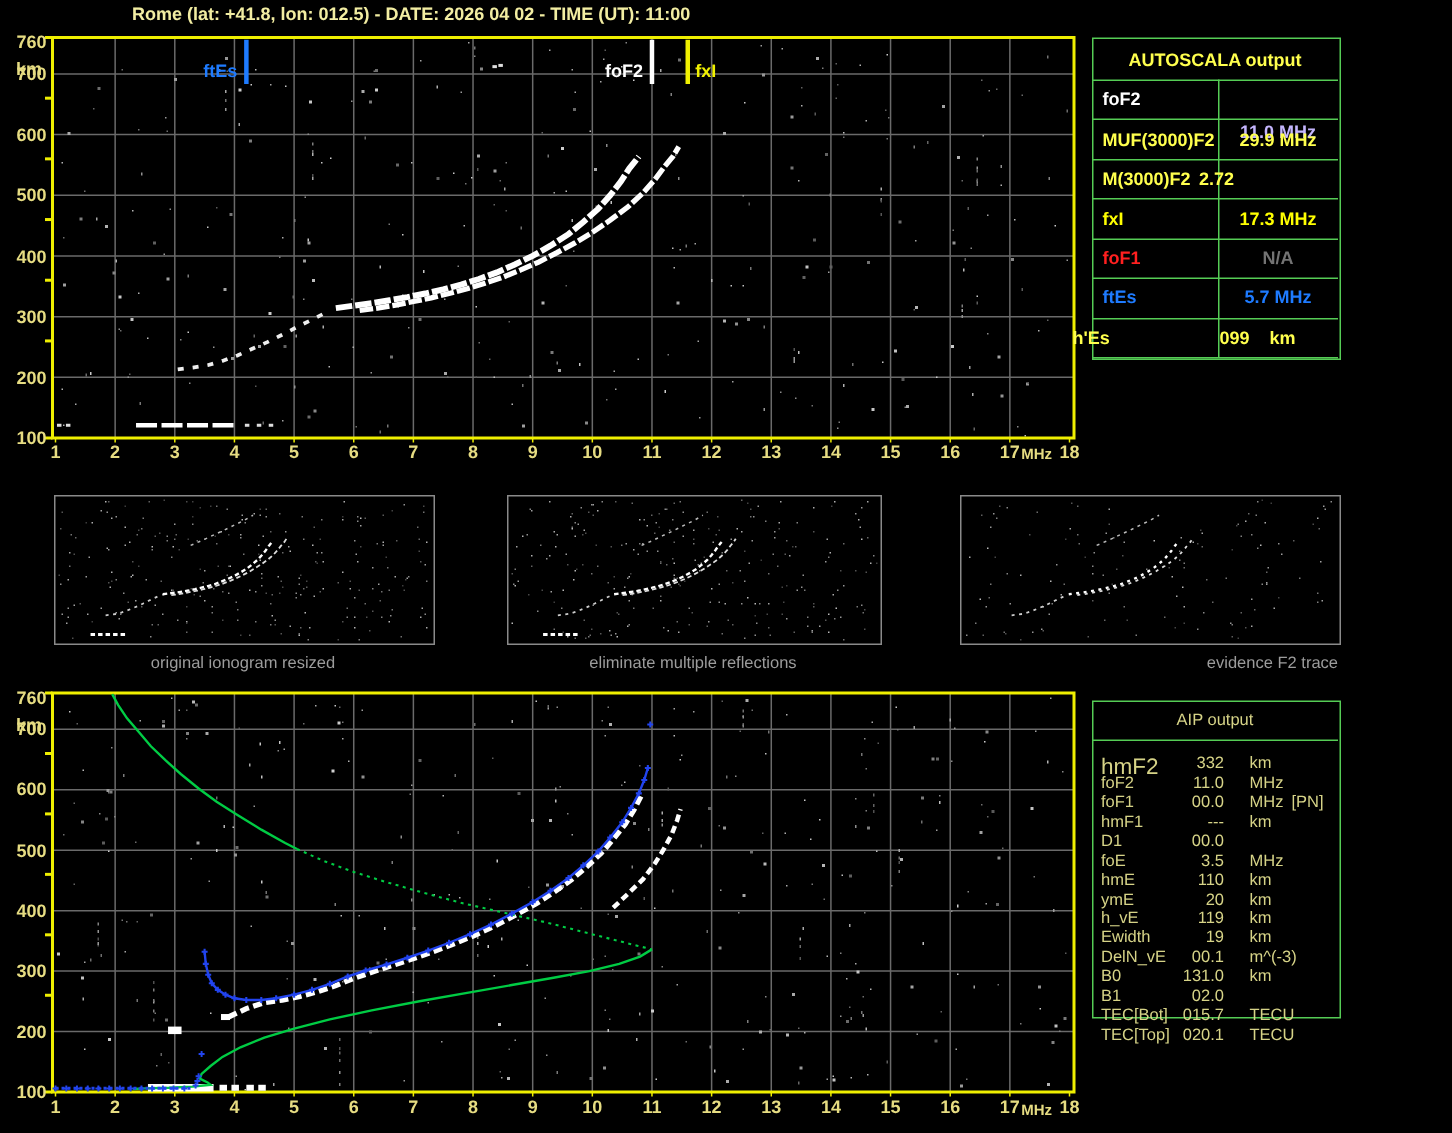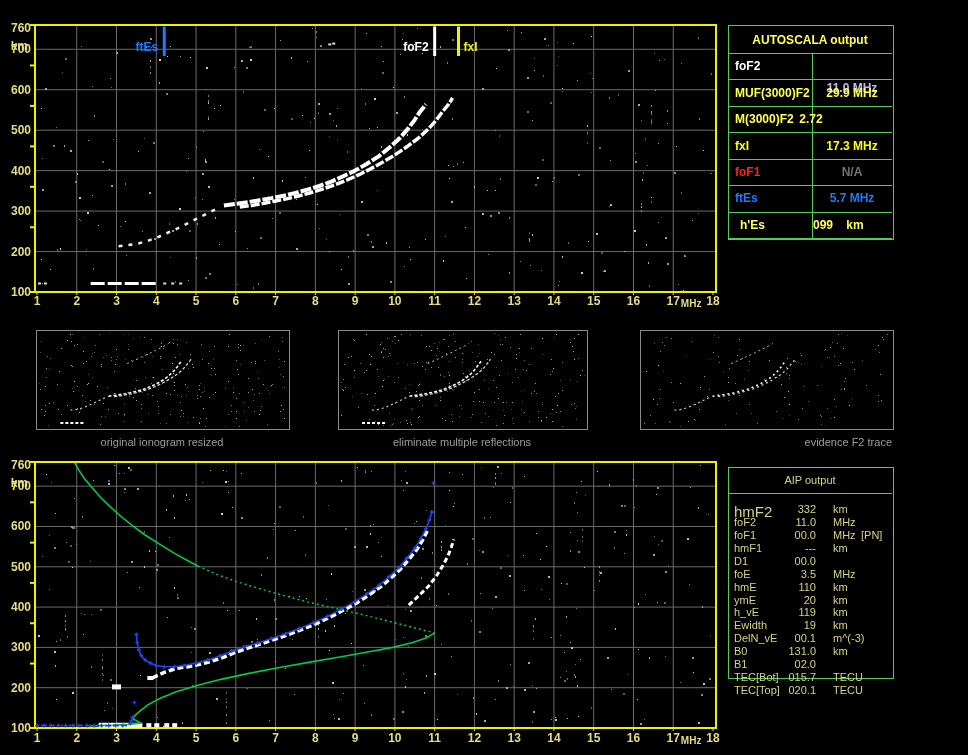--- a/index.html
+++ b/index.html
@@ -9,20 +9,21 @@
   .caption{font-size:11px;color:#9c9c9c;font-weight:normal;}
   .thumb{position:absolute;border:1px solid #8a8a8a;background:#000;}
   .tbl-line{position:absolute;background:#55cc55;}
   svg{position:absolute;display:block;}
 </style>
 </head>
 <body>
 
 <div id="page">
 
+  <span class="lbl" id="title" style="left:88px;top:3px;font-size:12px;color:#f2eda2;">Rome (lat: +41.8, lon: 012.5) - DATE: 2026 04 02 - TIME (UT): 11:00</span>
 
   <svg id="svg-top" style="left:0;top:0;" width="968" height="312" viewBox="0 0 968 312">
       <g>
         <line x1="76.765" y1="25" x2="76.765" y2="292" stroke="#6a6a6a" stroke-width="1"></line>
         <line x1="116.53" y1="25" x2="116.53" y2="292" stroke="#6a6a6a" stroke-width="1"></line>
         <line x1="156.29500000000002" y1="25" x2="156.29500000000002" y2="292" stroke="#6a6a6a" stroke-width="1"></line>
         <line x1="196.06" y1="25" x2="196.06" y2="292" stroke="#6a6a6a" stroke-width="1"></line>
         <line x1="235.825" y1="25" x2="235.825" y2="292" stroke="#6a6a6a" stroke-width="1"></line>
         <line x1="275.59000000000003" y1="25" x2="275.59000000000003" y2="292" stroke="#6a6a6a" stroke-width="1"></line>
         <line x1="315.355" y1="25" x2="315.355" y2="292" stroke="#6a6a6a" stroke-width="1"></line>
@@ -1602,21 +1603,21 @@
     <span class="lbl" style="left: 735px; top: 86.6429px; font-size: 12px; color: rgb(255, 255, 77);">MUF(3000)F2</span>
     <span class="lbl" style="left: 813px; top: 86.6429px; width: 78px; text-align: center; font-size: 12px; color: rgb(255, 255, 77);">29.9 MHz</span>
     <span class="lbl" style="left: 735px; top: 113.071px; font-size: 12px; color: rgb(255, 255, 77);">M(3000)F2</span>
     <span class="lbl" style="left: 772px; top: 113.071px; width: 78px; text-align: center; font-size: 12px; color: rgb(255, 255, 77);">2.72</span>
     <span class="lbl" style="left: 735px; top: 139.5px; font-size: 12px; color: rgb(255, 255, 0);">fxI</span>
     <span class="lbl" style="left: 813px; top: 139.5px; width: 78px; text-align: center; font-size: 12px; color: rgb(255, 255, 0);">17.3 MHz</span>
     <span class="lbl" style="left: 735px; top: 165.929px; font-size: 12px; color: rgb(255, 32, 32);">foF1</span>
     <span class="lbl" style="left: 813px; top: 165.929px; width: 78px; text-align: center; font-size: 12px; color: #737373;">N/A</span>
     <span class="lbl" style="left: 735px; top: 192.357px; font-size: 12px; color: rgb(30, 123, 255);">ftEs</span>
     <span class="lbl" style="left: 813px; top: 192.357px; width: 78px; text-align: center; font-size: 12px; color: rgb(30, 123, 255);">5.7 MHz</span>
-    <span class="lbl" style="left: 740px; top: 218.786px; font-size: 12px; color: rgb(255, 255, 77);">h'Es</span>
+    <span class="lbl" style="left: 715px; top: 218.786px; font-size: 12px; color: rgb(255, 255, 77);">h'Es</span>
     <span class="lbl" style="left: 813px; top: 218.786px; width: 78px; font-size: 12px; color: rgb(255, 255, 77);">099    km</span>
     <span class="lbl" style="left: 728px; top: 475px; width: 164px; text-align: center; font-size: 11px; font-weight: normal; color: rgb(214, 211, 135);">AIP output</span>
     <div class="tbl-line" style="left: 728px; top: 493px; width: 164px; height: 1px;"></div>
     <span class="lbl" style="font-size: 15px; font-weight: normal; color: rgb(214, 211, 135); top: 504px; left: 734px; text-align: center;">hmF2</span>
     <span class="lbl" style="font-size: 11px; font-weight: normal; color: rgb(214, 211, 135); top: 504px; left: 778px; width: 38px; text-align: right;">332</span>
     <span class="lbl" style="font-size: 11px; font-weight: normal; color: rgb(214, 211, 135); top: 504px; left: 833px;">km</span>
     <span class="lbl" style="font-size: 11px; font-weight: normal; color: rgb(214, 211, 135); top: 516.93px; left: 734px;">foF2</span>
     <span class="lbl" style="font-size: 11px; font-weight: normal; color: rgb(214, 211, 135); top: 516.93px; left: 778px; width: 38px; text-align: right;">11.0</span>
     <span class="lbl" style="font-size: 11px; font-weight: normal; color: rgb(214, 211, 135); top: 516.93px; left: 833px;">MHz</span>
     <span class="lbl" style="font-size: 11px; font-weight: normal; color: rgb(214, 211, 135); top: 529.86px; left: 734px;">foF1</span>

